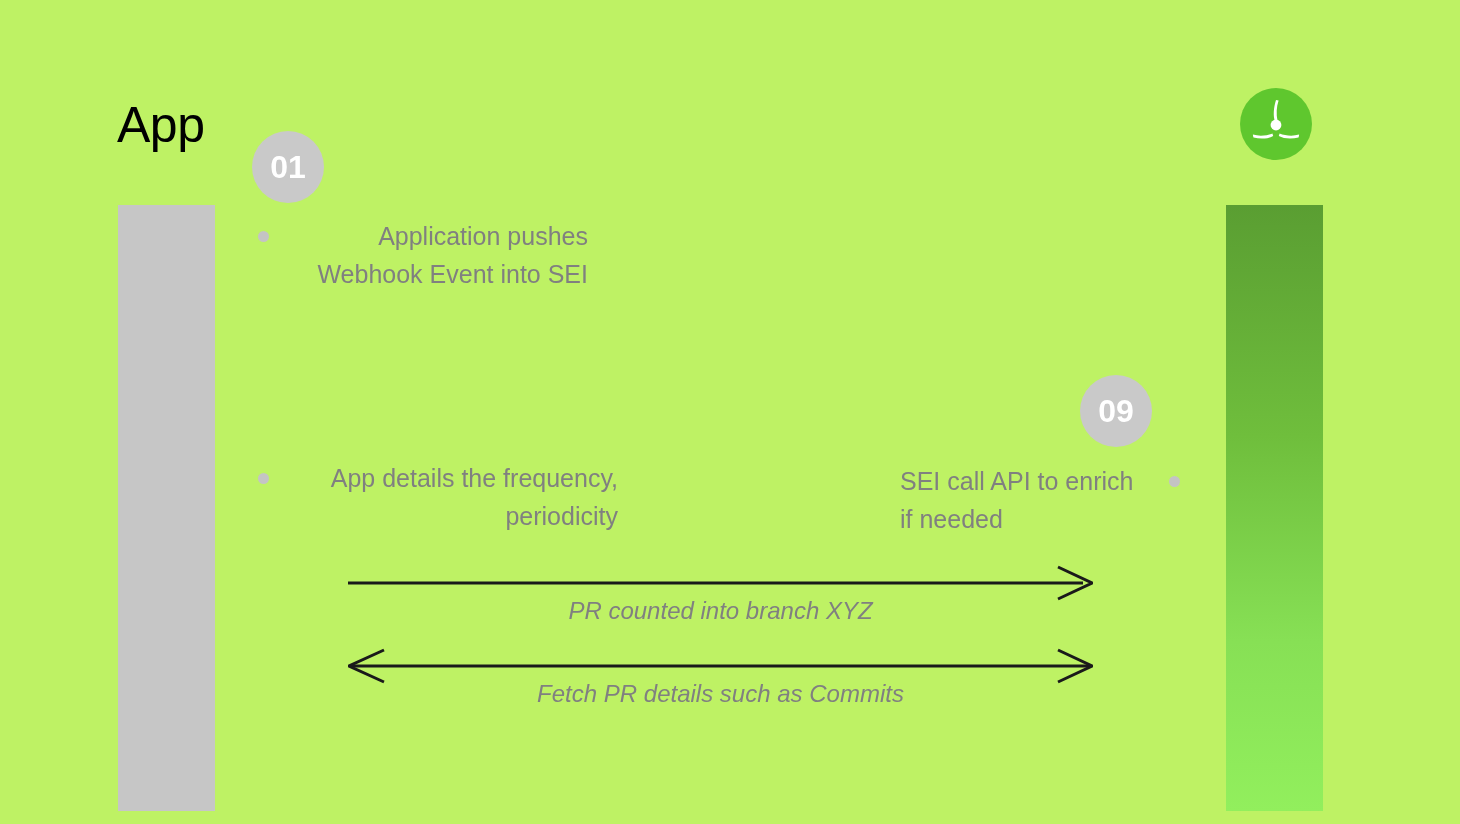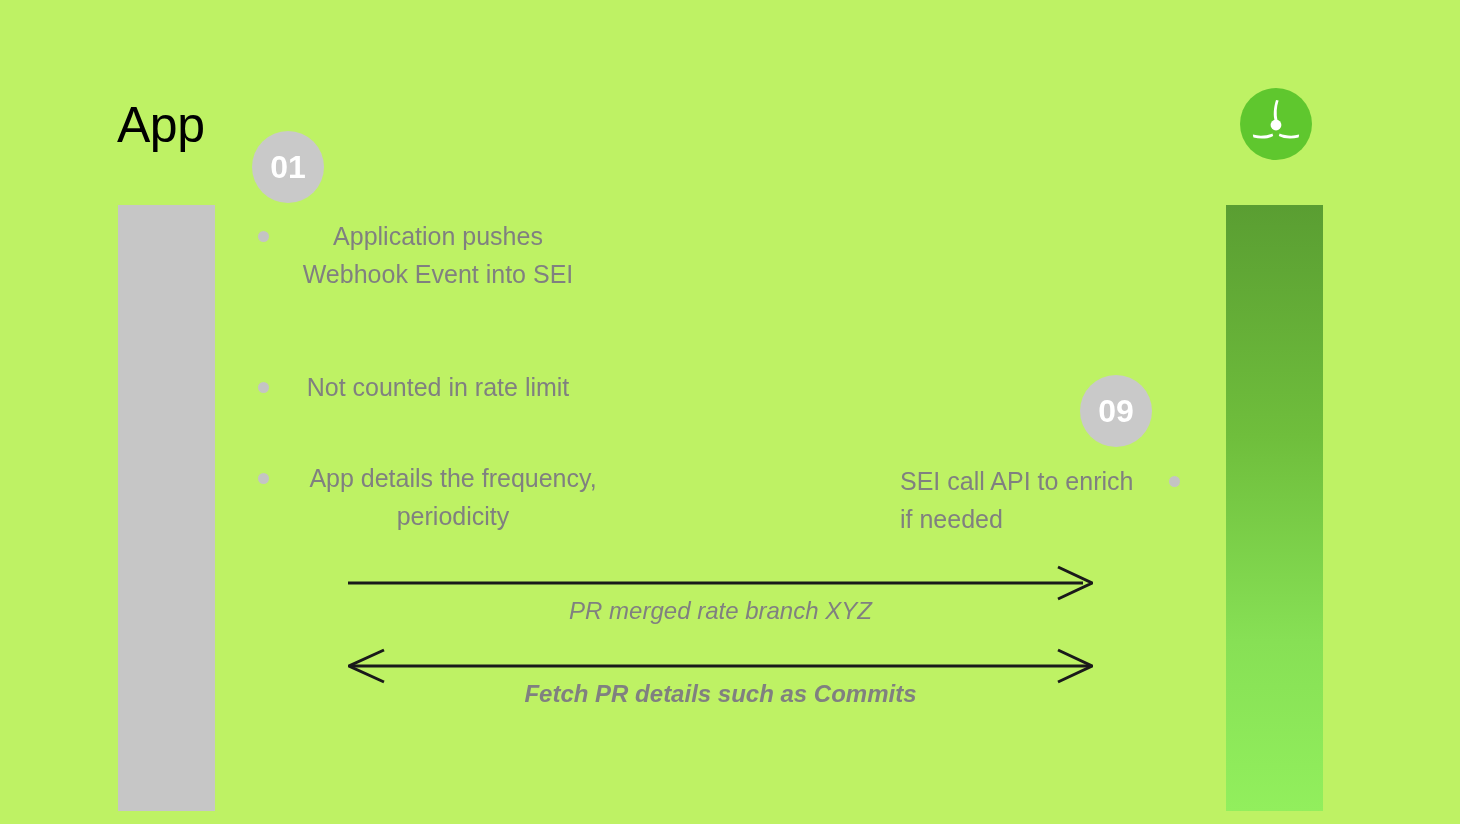--- a/index.html
+++ b/index.html
@@ -84,21 +84,21 @@
     line-height: 38px;
   }
   .bullet-block .dot {
     position: absolute;
     width: 11px;
     height: 11px;
     border-radius: 50%;
     background: #c4c4c4;
     top: 14px;
   }
-  .bullet-left { text-align: center; }
+  .bullet-left { text-align: right; }
   .bullet-left .dot { left: 0; }
   .bullet-left .txt { display: block; margin-left: 30px; }
 
   .bullet-right { text-align: left; }
   .bullet-right .dot { right: 0; }
   .bullet-right .txt { display: block; margin-right: 30px; }
 
   .b1 { left: 258px; top: 217px; width: 330px; }
   .b2 { left: 258px; top: 368px; width: 330px; }
   .b3 { left: 258px; top: 459px; width: 360px; }
@@ -113,21 +113,21 @@
   }
   .arrow-label {
     position: absolute;
     width: 100%;
     text-align: center;
     font-size: 24px;
     font-style: italic;
     color: #808080;
   }
   .arrow1 { left: 348px; top: 565px; width: 745px; }
-  .arrow2 { left: 348px; top: 648px; width: 745px; font-weight: bold; }
+  .arrow2 { left: 348px; top: 648px; width: 745px; }
   .arrow1 .arrow-label { top: 32px; }
   .arrow2 .arrow-label { top: 32px; }
 </style>
 </head>
 <body>
 
 <div id="canvas">
 
   <div class="left-bar"></div>
   <div class="right-bar"></div>
@@ -147,41 +147,37 @@
   </div>
 
   <div class="badge badge-01">01</div>
   <div class="badge badge-02">09</div>
 
   <div class="bullet-block bullet-left b1">
     <span class="dot"></span>
     <span class="txt">Application pushes Webhook Event into SEI</span>
   </div>
 
-  <div class="bullet-block bullet-left b2">
-    <span class="dot"></span>
-    <span class="txt">Not counted in rate limit</span>
-  </div>
 
   <div class="bullet-block bullet-left b3">
     <span class="dot"></span>
     <span class="txt">App details the frequency, periodicity</span>
   </div>
 
   <div class="bullet-block bullet-right b4">
     <span class="dot"></span>
     <span class="txt">SEI call API to enrich if needed</span>
   </div>
 
   <div class="arrow-wrap arrow1">
     <svg class="arrow-svg" width="745" height="36" viewBox="0 0 745 36">
       <line x1="0" y1="18" x2="735" y2="18" stroke="#1a1a1a" stroke-width="3"></line>
       <polyline points="710,2 744,18 710,34" fill="none" stroke="#1a1a1a" stroke-width="3"></polyline>
     </svg>
-    <div class="arrow-label">PR merged rate branch XYZ</div>
+    <div class="arrow-label">PR counted into branch XYZ</div>
   </div>
 
   <div class="arrow-wrap arrow2">
     <svg class="arrow-svg" width="745" height="36" viewBox="0 0 745 36">
       <line x1="2" y1="18" x2="743" y2="18" stroke="#1a1a1a" stroke-width="3"></line>
       <polyline points="36,2 1,18 36,34" fill="none" stroke="#1a1a1a" stroke-width="3"></polyline>
       <polyline points="710,2 744,18 710,34" fill="none" stroke="#1a1a1a" stroke-width="3"></polyline>
     </svg>
     <div class="arrow-label">Fetch PR details such as Commits</div>
   </div>

